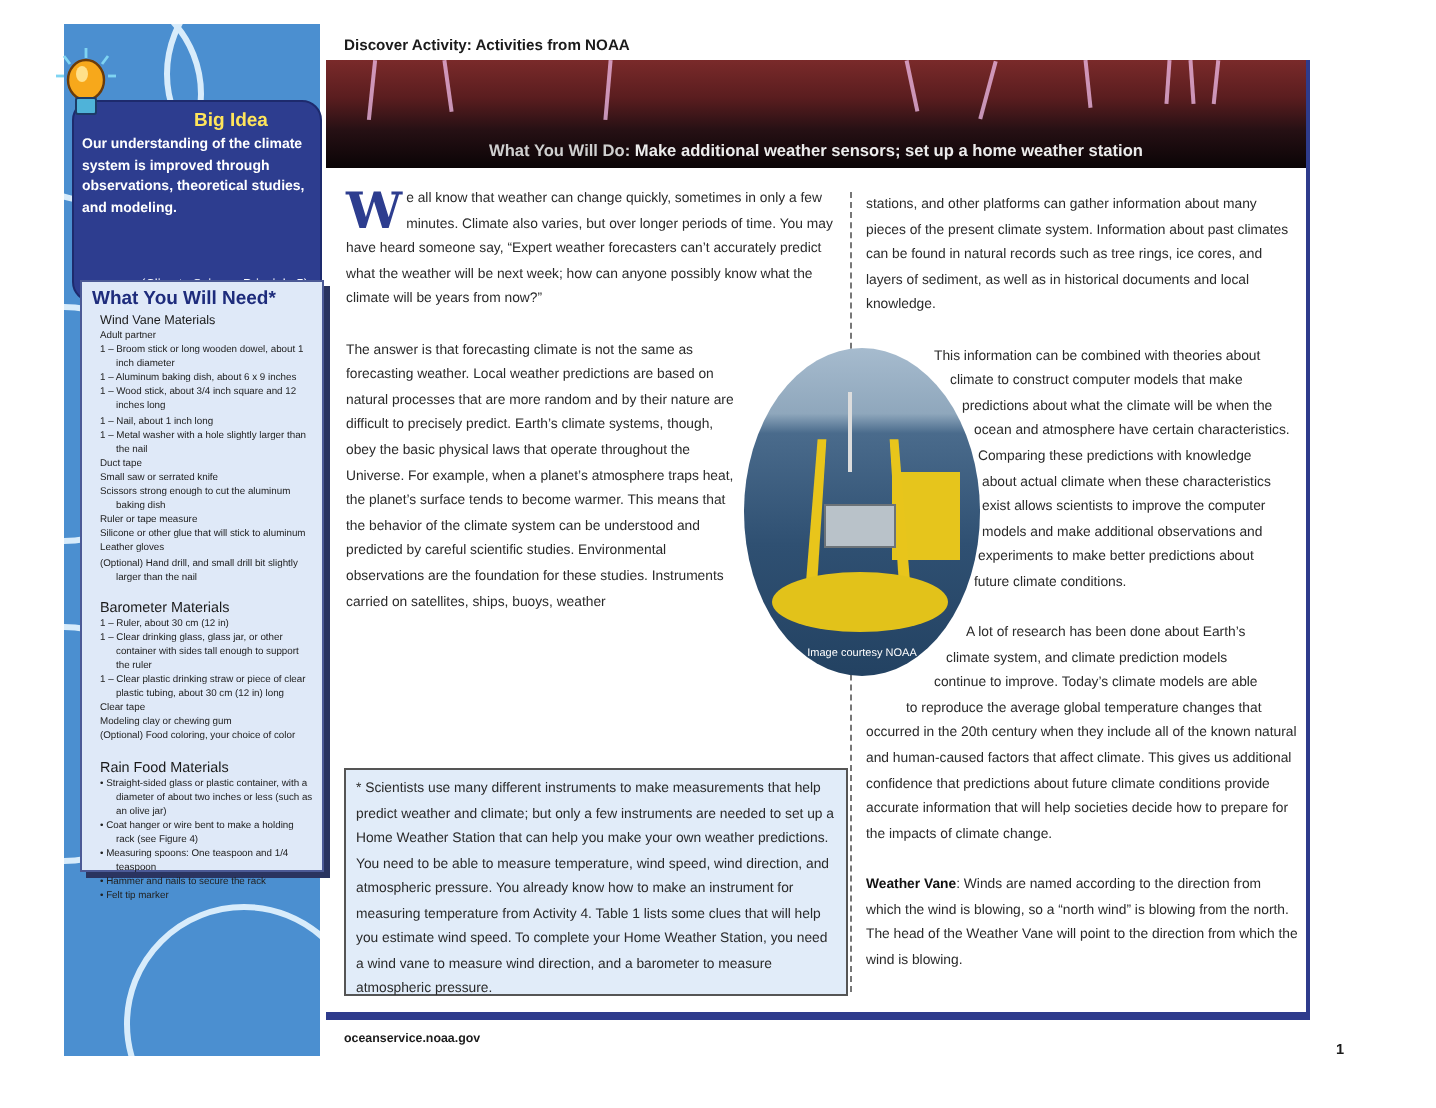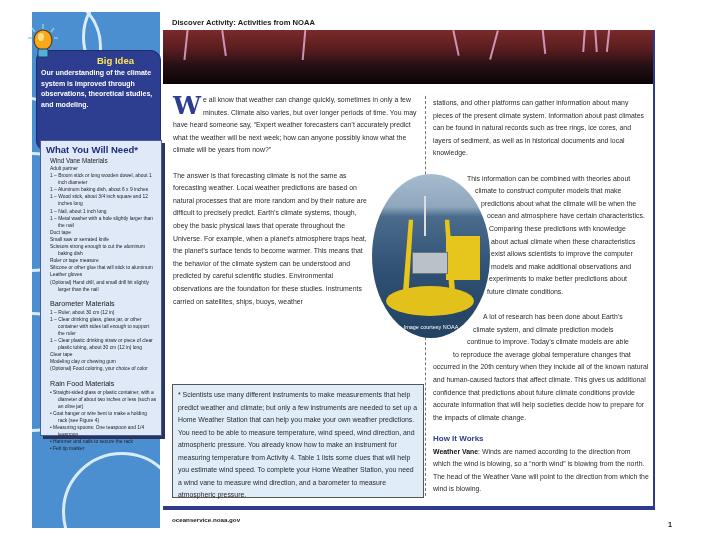--- a/index.html
+++ b/index.html
@@ -127,20 +127,21 @@
 <div class="banner">
   <div class="streak" style="left:22px;top:0;height:30px;transform:rotate(6deg);"></div>
   <div class="streak" style="left:60px;top:0;height:26px;transform:rotate(-8deg);"></div>
   <div class="streak" style="left:140px;top:0;height:30px;transform:rotate(5deg);"></div>
   <div class="streak" style="left:292px;top:0;height:26px;transform:rotate(-12deg);"></div>
   <div class="streak" style="left:330px;top:0;height:30px;transform:rotate(15deg);"></div>
   <div class="streak" style="left:380px;top:0;height:24px;transform:rotate(-6deg);"></div>
   <div class="streak" style="left:420px;top:0;height:22px;transform:rotate(4deg);"></div>
   <div class="streak" style="left:432px;top:0;height:22px;transform:rotate(-4deg);"></div>
   <div class="streak" style="left:444px;top:0;height:22px;transform:rotate(6deg);"></div>
+  <div class="sub"><span class="lbl">What You Will Do:</span><span> Make additional weather sensors; set up a home weather station</span></div>
 </div>
 
 <div class="col col1">
   <p><span class="dropcap">W</span><span>e all know that weather can change quickly, sometimes in only a few minutes. Climate also varies, but over longer periods of time. You may have heard someone say, “Expert weather forecasters can’t accurately predict what the weather will be next week; how can anyone possibly know what the climate will be years from now?”</span></p>
   <p style="width:200px;">The answer is that forecasting climate is not the same as forecasting weather. Local weather predictions are based on natural processes that are more random and by their nature are difficult to precisely predict. Earth’s climate systems, though, obey the basic physical laws that operate throughout the Universe. For example, when a planet’s atmosphere traps heat, the planet’s surface tends to become warmer.  This means that the behavior of the climate system can be understood and predicted by careful scientific studies. Environmental observations are the foundation for these studies. Instruments carried on satellites, ships, buoys, weather</p>
 </div>
 
 <div class="divider"></div>
 
 <div class="notebox">* Scientists use many different instruments to make measurements that help predict weather and climate; but only a few instruments are needed to set up a Home Weather Station that can help you make your own weather predictions. You need to be able to measure temperature, wind speed, wind direction, and atmospheric pressure. You already know how to make an instrument for measuring temperature from Activity 4. Table 1 lists some clues that will help you estimate wind speed. To complete your Home Weather Station, you need a wind vane to measure wind direction, and a barometer to measure atmospheric pressure.</div>
@@ -159,21 +160,20 @@
     <div style="margin-left:22px;">experiments to make better predictions about</div>
     <div style="margin-left:20px;">future climate conditions.</div>
   </div>
   <div>
     <div style="margin-left:50px;">A lot of research has been done about Earth’s</div>
     <div style="margin-left:40px;">climate system, and climate prediction models</div>
     <div style="margin-left:34px;">continue to improve. Today’s climate models are able</div>
     <div style="margin-left:20px;">to reproduce the average global temperature changes that</div>
   </div>
   <p>occurred in the 20th century when they include all of the known natural and human-caused factors that affect climate. This gives us additional confidence that predictions about future climate conditions provide accurate information that will help societies decide how to prepare for the impacts of climate change.</p>
-  <div class="how-title">How It Works</div>
   <p><span class="bold">Weather Vane</span><span>: Winds are named according to the direction from which the wind is blowing, so a “north wind” is blowing from the north. The head of the Weather Vane will point to the direction from which the wind is blowing.</span></p>
 </div>
 
 <div class="photo">
   <div class="mast"></div>
   <div class="fin"></div>
   <div class="tower"></div>
   <div class="panel"></div>
   <div class="buoy-base"></div>
   <div class="credit">Image courtesy NOAA</div>

